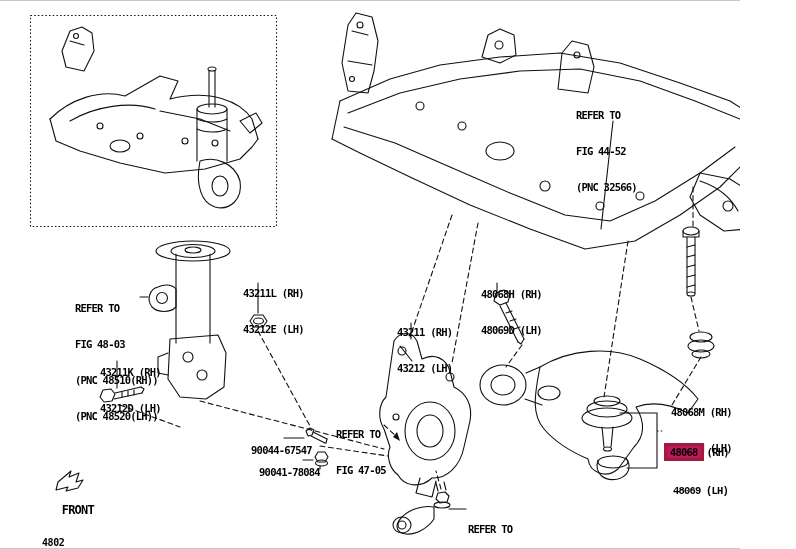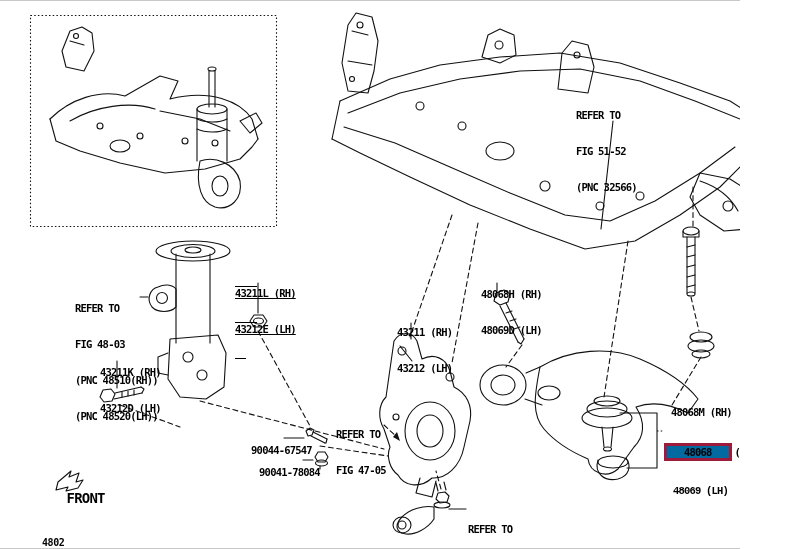--- a/index.html
+++ b/index.html
@@ -12,21 +12,21 @@
   svg { position:absolute; left:0; top:0; }
   .s, .s * { stroke:#111; fill:none; stroke-width:1.1; stroke-linecap:round; stroke-linejoin:round; }
   .d, .d * { stroke:#111; fill:none; stroke-width:1.1; stroke-dasharray:5 3.5; stroke-linecap:round; }
   .dot { stroke:#111; fill:none; stroke-width:1.1; stroke-dasharray:1.5 2.2; }
   .lbl {
     position:absolute; color:#000; font-weight:bold; font-size:10.5px;
     line-height:12px; letter-spacing:-0.8px; white-space:pre;
   }
   .hl {
     display:inline-block; border:3px solid var(--hl,#9E1B3C);
-    padding:0 17px; margin-left:-4px; background:#0369a1;
+    padding:0 3px; margin-left:-4px; background:#be185d;
   }
   .row { display:flex; align-items:center; gap:3px; }
   .code { font-size:10px; letter-spacing:-0.5px; }
 </style>
 </head>
 <body>
 
 <div id="stage">
 
   <svg width="796" height="549" viewBox="0 0 796 549">
@@ -200,32 +200,32 @@
     </g>
     <polygon points="400,440 393,436 397,431" fill="#111"></polygon>
 
     <g class="s">
       <path d="M56,489 L68,486 L66,490 L78,487 L83,479 L76,481 L79,472 L69,476 L71,470 L58,481 Z"></path>
     </g>
   </svg>
 
   <div class="lbl" style="left:576px; top:84px;">
     <div>REFER TO</div>
-    <div>FIG 51-52</div>
+    <div>FIG 44-52</div>
     <div>(PNC 32566)</div>
   </div>
 
   <div class="lbl" style="left:75px; top:277px;">
     <div>REFER TO</div>
     <div>FIG 48-03</div>
     <div>(PNC 48510(RH))</div>
     <div>(PNC 48520(LH))</div>
   </div>
 
-  <div class="lbl" style="left:235px; top:262px;text-decoration:underline;">
+  <div class="lbl" style="left:243px; top:262px;">
     <div>43211L (RH)</div>
     <div>43212E (LH)</div>
   </div>
 
   <div class="lbl" style="left:100px; top:341px;text-align:center;">
     <div>43211K (RH)</div>
     <div>43212D (LH)</div>
   </div>
 
   <div class="lbl" style="left:397px; top:301px;">
@@ -262,21 +262,21 @@
 
   <div class="lbl" style="left:237px; top:453px;text-align:right;">
     <span>90041-78084</span>
   </div>
 
   <div class="lbl" style="left:468px; top:498px;">
     <div>REFER TO</div>
     
   </div>
 
-  <div class="lbl" style="left:36px; top:479px; font-size:14px;">
+  <div class="lbl" style="left:36px; top:491px; font-size:12px;">
     <span>FRONT</span>
   </div>
 
   <div class="lbl code" style="left:20px; top:524px;">
     <span>4802</span>
   </div>
 
   <div class="lbl code" style="left:742px; top:522px;">
     <span>741286</span>
   </div>

